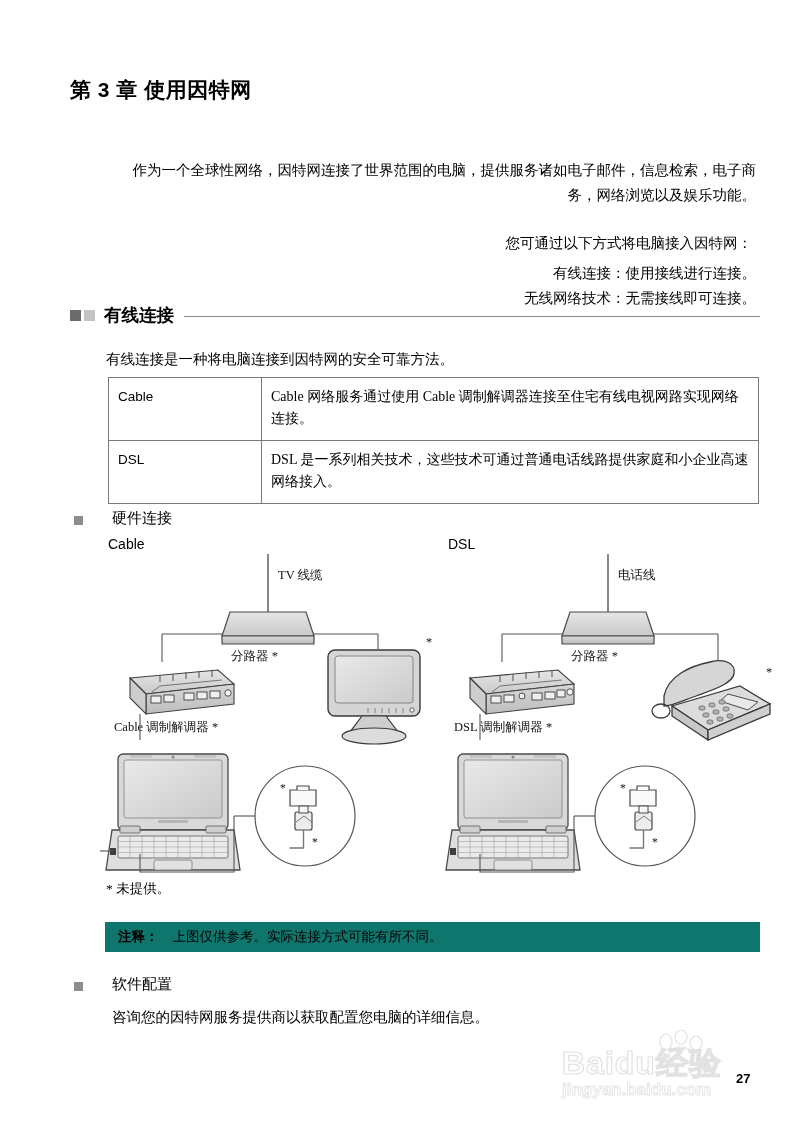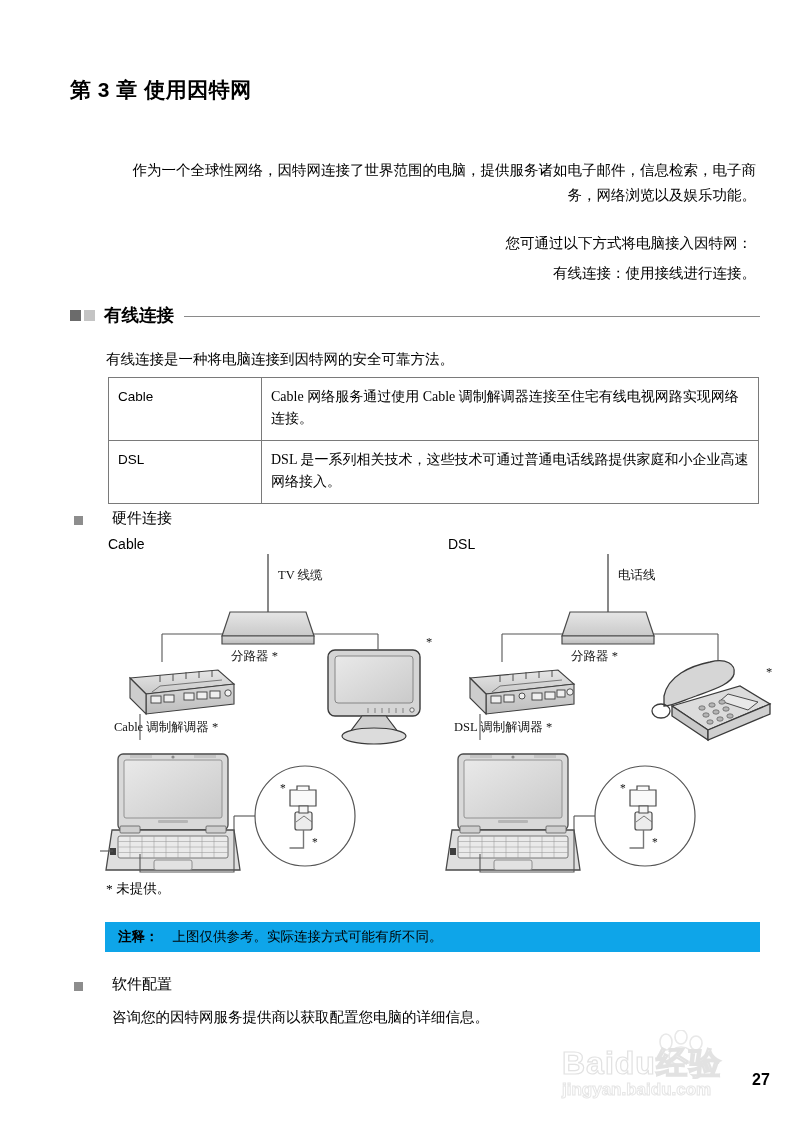--- a/index.html
+++ b/index.html
@@ -180,21 +180,21 @@
     font-size: 13.5px;
   }
 
   
   .note-box {
     position: absolute;
     left: 105px;
     top: 922px;
     width: 655px;
     height: 30px;
-    background: #0ea5e9;
+    background: #0f766e;
     display: flex;
     align-items: center;
   }
   .note-box .note-label {
     font-weight: bold;
     font-size: 13.5px;
     margin-left: 13px;
   }
   .note-box .note-text {
     font-size: 13.5px;
@@ -238,37 +238,37 @@
     left: 96px;
     top: -4px;
   }
 
   
   .page-number {
     position: absolute;
     left: 736px;
     top: 1071px;
     font-family: "Liberation Sans", "DejaVu Sans", sans-serif;
-    font-size: 16px;
+    font-size: 13px;
     font-weight: bold;
-    margin-left: 16px;
   }
 </style>
 </head>
 <body>
 
 <div class="page">
 
   <div class="chapter-title">第 3 章 使用因特网</div>
 
   <div class="intro">
     <p>作为一个全球性网络，因特网连接了世界范围的电脑，提供服务诸如电子邮件，信息检索，电子商务，网络浏览以及娱乐功能。</p>
     <div class="para-gap"></div>
     <p class="lead">您可通过以下方式将电脑接入因特网：</p>
     <p><span class="bold-term">有线连接：</span><span>使用接线进行连接。</span></p>
+    <p><span class="bold-term">无线网络技术：</span><span>无需接线即可连接。</span></p>
   </div>
 
   <div class="section-head">
     <span class="marker-dark"></span>
     <span class="marker-light"></span>
     <span class="title">有线连接</span>
     <span class="rule"></span>
   </div>
 
   <div class="table-lead">有线连接是一种将电脑连接到因特网的安全可靠方法。</div>

